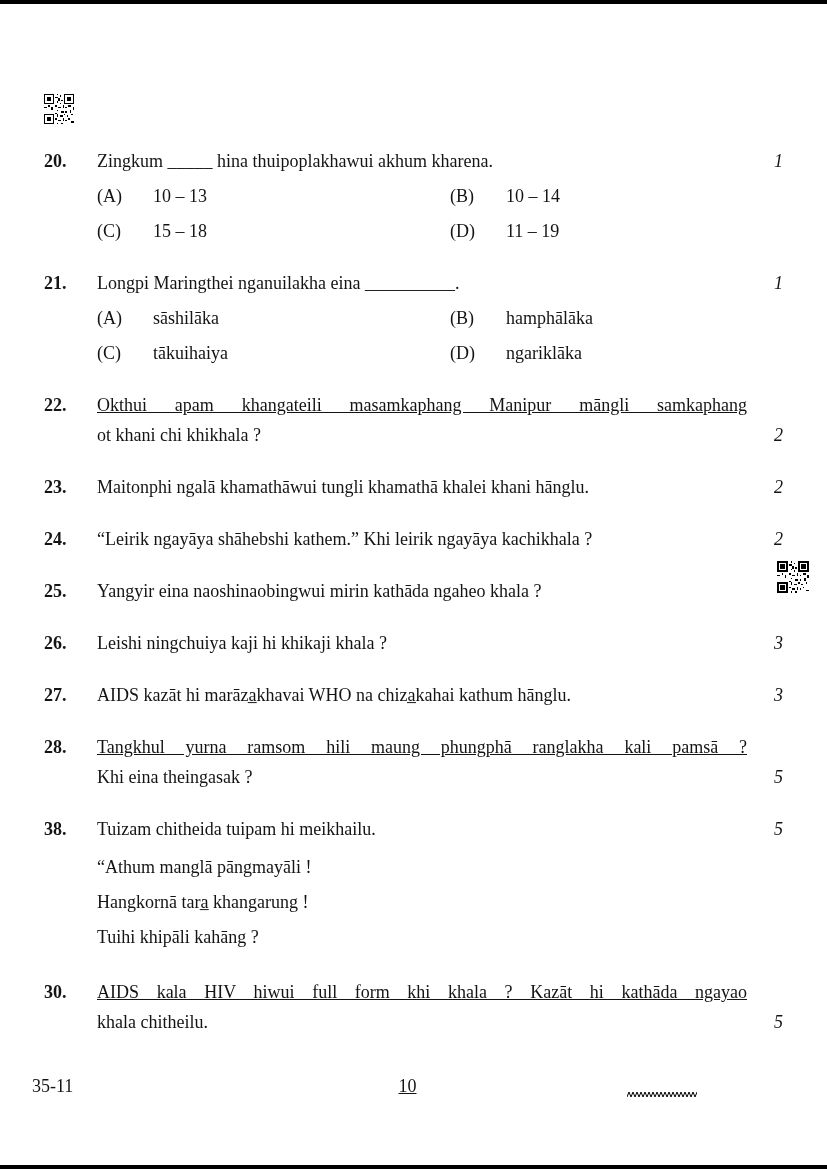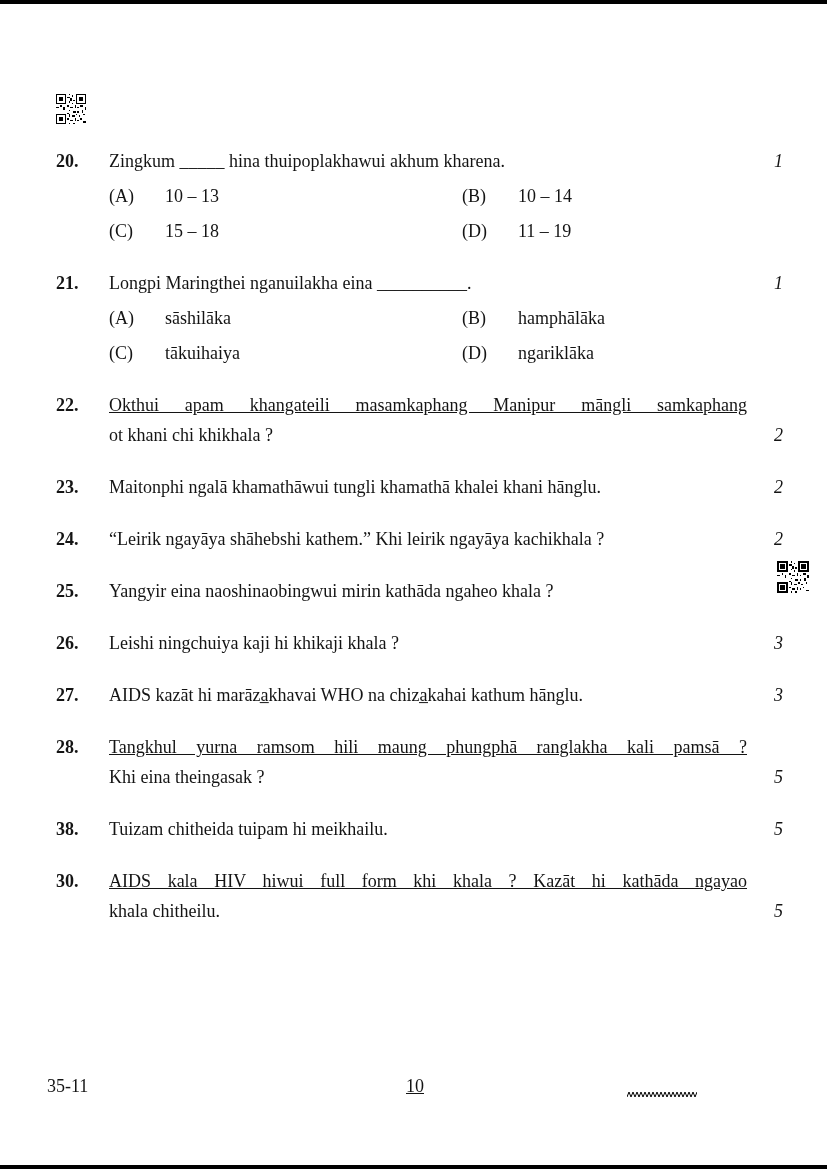--- a/index.html
+++ b/index.html
@@ -10,41 +10,41 @@
     position: relative;
     overflow: hidden;
     font-family: "Liberation Serif", serif;
     font-size: 18px;
     color: #141414;
   }
   .bar { position: absolute; left: 0; width: 827px; height: 4px; background: #000; }
   .bar.top { top: 0; }
   .bar.bottom { bottom: 0; }
 
-  .content { padding: 94px 44px 0 44px; margin-left: 12px; }
+  .content { padding: 94px 44px 0 44px; }
 
   .qr svg { display: block; }
   .qr-right { position: absolute; top: 561px; right: 18px; }
 
   .q { display: flex; margin-top: 22px; }
   .qnum { width: 53px; flex: none; font-weight: 700; line-height: 30px; }
   .qbody { flex: 1; min-width: 0; }
   .qline { line-height: 30px; }
   .jline { text-align: justify; text-align-last: justify; text-decoration: underline; }
   .qmarks { width: 36px; flex: none; text-align: right; font-style: italic; line-height: 30px; }
   .qmarks.bottom { align-self: flex-end; }
 
   .opts { display: grid; grid-template-columns: 353px 1fr; }
   .opt { display: flex; line-height: 30px; margin-top: 5px; }
   .opt-label { width: 56px; flex: none; }
 
   .poem { margin-top: 6px; }
   .poem-line { line-height: 35px; }
 
-  .footer { position: absolute; top: 1076px; left: 47px; right: 44px; height: 26px; }
+  .footer { position: absolute; top: 1076px; left: 32px; right: 44px; height: 26px; }
   .f-left { position: absolute; left: 0; top: 0; }
   .f-center { position: absolute; left: 50%; transform: translateX(-50%); top: 0; text-decoration: underline; }
   .f-right { position: absolute; right: 86px; top: 7px; }
 </style>
 </head>
 <body>
 
 <div class="bar top"></div>
 <div class="bar bottom"></div>
 
@@ -167,20 +167,25 @@
       <div class="qline jline">Tangkhul yurna ramsom hili maung phungphā ranglakha kali pamsā ?</div>
       <div class="qline">Khi eina theingasak ?</div>
     </div>
     <div class="qmarks bottom">5</div>
   </div>
 
   <div class="q">
     <div class="qnum">38.</div>
     <div class="qbody">
       <div class="qline">Tuizam chitheida tuipam hi meikhailu.</div>
+      <div class="poem">
+        <div class="poem-line">“Athum manglā pāngmayāli !</div>
+        <div class="poem-line">Hangkornā tara̲ khangarung !</div>
+        <div class="poem-line">Tuihi khipāli kahāng ?</div>
+      </div>
     </div>
     <div class="qmarks">5</div>
   </div>
 
   <div class="q">
     <div class="qnum">30.</div>
     <div class="qbody">
       <div class="qline jline">AIDS kala HIV hiwui full form khi khala ? Kazāt hi kathāda ngayao</div>
       <div class="qline">khala chitheilu.</div>
     </div>

